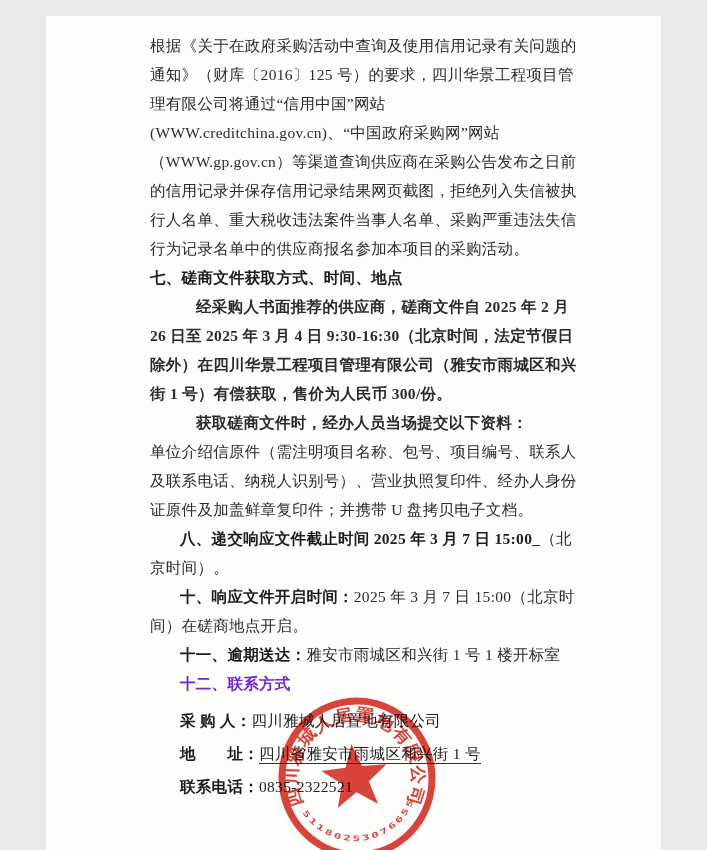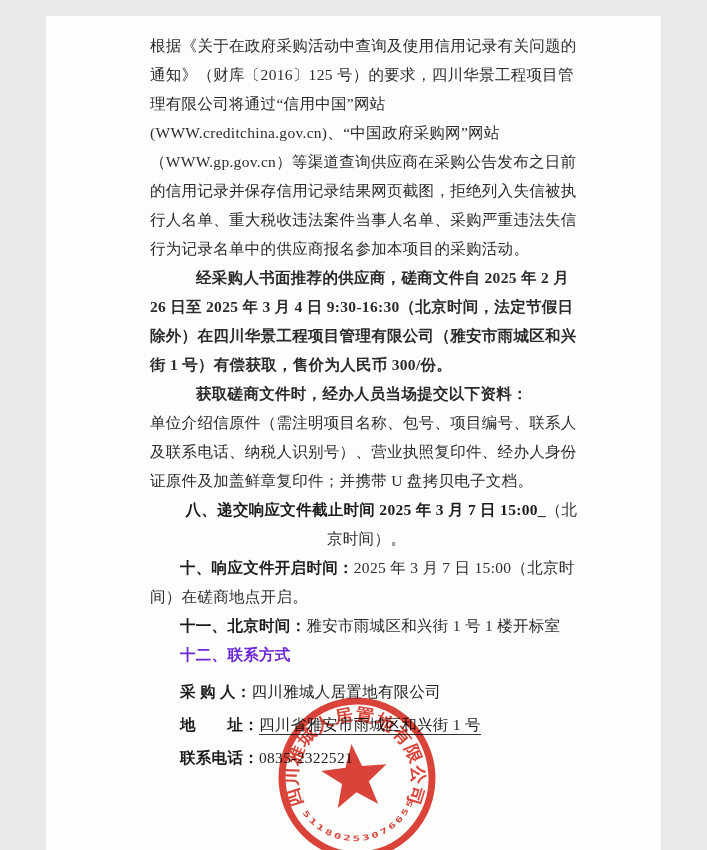--- a/index.html
+++ b/index.html
@@ -15,21 +15,21 @@
     font-size:15.5px;
     line-height:29px;
     color:#2b2b2b;
     letter-spacing:0.3px;
   }
   .page p{margin:0;}
   b,.bold{font-weight:bold;color:#1c1c1c;}
   .h7{margin:19px 0 8px;font-weight:bold;color:#1c1c1c;}
   .indent2{text-indent:46px;font-weight:bold;}
   .sec{margin-top:6px;text-indent:30px;}
-  .sec8{margin-top:12px;text-align:center;}
+  .sec8{margin-top:12px;}
   .sec11{margin-top:8px;}
   .h12{margin-top:8px;text-indent:30px;font-weight:bold;color:#6d28d9;}
   .contact{margin-top:6px;padding-left:30px;}
   .contact-row{line-height:33px;white-space:nowrap;}
   .contact-label{font-weight:bold;color:#1c1c1c;}
   .contact-value{color:#222;}
   .u{border-bottom:1.5px solid #333;padding-bottom:1px;}
   .stamp{
     position:absolute;
     left:230px;top:681px;
@@ -49,30 +49,31 @@
     font-weight:bold;font-size:7.5px;letter-spacing:1.5px;
   }
 </style>
 </head>
 <body>
 
 <div class="page">
 
   <p class="intro">根据《关于在政府采购活动中查询及使用信用记录有关问题的通知》（财库〔2016〕125 号）的要求，四川华景工程项目管理有限公司将通过“信用中国”网站(WWW.creditchina.gov.cn)、“中国政府采购网”网站（WWW.gp.gov.cn）等渠道查询供应商在采购公告发布之日前的信用记录并保存信用记录结果网页截图，拒绝列入失信被执行人名单、重大税收违法案件当事人名单、采购严重违法失信行为记录名单中的供应商报名参加本项目的采购活动。</p>
 
+  <p class="h7">七、磋商文件获取方式、时间、地点</p>
   <p class="indent2">经采购人书面推荐的供应商，磋商文件自 2025 年 2 月 26 日至 2025 年 3 月 4 日 9:30-16:30（北京时间，法定节假日除外）在四川华景工程项目管理有限公司（雅安市雨城区和兴街 1 号）有偿获取，售价为人民币 300/份。</p>
   <p class="indent2">获取磋商文件时，经办人员当场提交以下资料：</p>
   <p>单位介绍信原件（需注明项目名称、包号、项目编号、联系人及联系电话、纳税人识别号）、营业执照复印件、经办人身份证原件及加盖鲜章复印件；并携带 U 盘拷贝电子文档。</p>
 
   <p class="sec sec8"><b>八、递交响应文件截止时间 2025 年 3 月 7 日 15:00_</b><span>（北京时间）。</span></p>
 
 
   <p class="sec"><b>十、响应文件开启时间：</b><span>2025 年 3 月 7 日 15:00（北京时间）在磋商地点开启。</span></p>
 
-  <p class="sec sec11"><b>十一、北京时间：</b><span>雅安市雨城区和兴街 1 号 1 楼开标室</span></p>
+  <p class="sec sec11"><b>十一、逾期送达：</b><span>雅安市雨城区和兴街 1 号 1 楼开标室</span></p>
 
   <p class="h12">十二、联系方式</p>
 
   <div class="contact">
     <div class="contact-row">
       <span class="contact-label">采 购 人：</span><span class="contact-value">四川雅城人居置地有限公司</span>
     </div>
     <div class="contact-row">
       <span class="contact-label">地　　址：</span><span class="contact-value u">四川省雅安市雨城区和兴街 1 号</span>
     </div>

